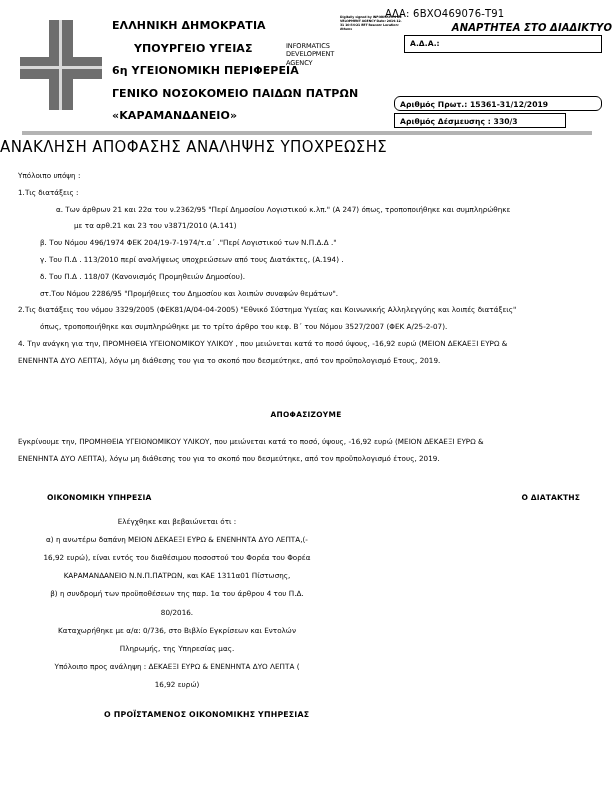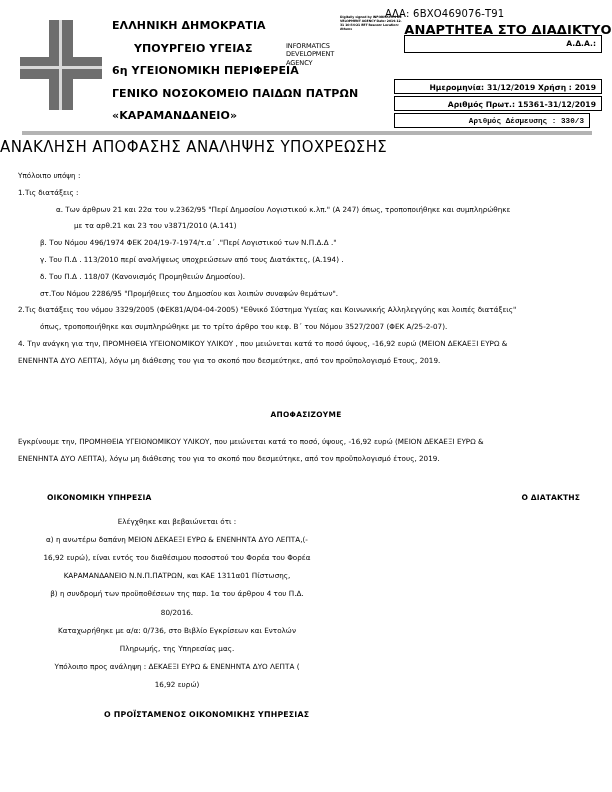--- a/index.html
+++ b/index.html
@@ -102,43 +102,43 @@
     width: 208px;
     font-size: 10px;
     letter-spacing: 0.2px;
     white-space: nowrap;
   }
   .anartitea {
     position: absolute;
     left: 404px;
     top: 22px;
     width: 208px;
-    text-align: center;
-    font-size: 13px;
+    text-align: right;
+    font-size: 10px;
     font-weight: bold;
     letter-spacing: 0.1px;
     white-space: nowrap;
+    font-style: italic;
   }
 
   .hdr-box {
     position: absolute;
     box-sizing: border-box;
     border: 1px solid #000;
     background: #fff;
     font-size: 7.6px;
     font-weight: bold;
     padding: 3px 5px 0 5px;
     white-space: nowrap;
     letter-spacing: 0.05px;
-    text-align: right;
   }
   .box-ada    { left: 404px; top: 35px;  width: 198px; height: 18px; }
   .box-date   { left: 394px; top: 79px;  width: 208px; height: 15px; }
-  .box-proto  { left: 394px; top: 96px;  width: 208px; height: 15px; }
-  .box-commit { left: 394px; top: 113px; width: 196px; height: 15px; font-family: Liberation Mono, monospace; }
+  .box-proto  { left: 394px; top: 96px;  width: 208px; height: 15px; border-radius: 6px; }
+  .box-commit { left: 394px; top: 113px; width: 172px; height: 15px; }
 
   .hrule {
     position: absolute;
     left: 22px;
     top: 131px;
     width: 570px;
     height: 4px;
     background: #b3b3b3;
   }
 
@@ -246,21 +246,20 @@
       <div class="line">«ΚΑΡΑΜΑΝΔΑΝΕΙΟ»</div>
     </div>
 
     <div class="ida-stamp">INFORMATICS DEVELOPMENT AGENCY</div>
     <div class="sig-stamp">Digitally signed by INFORMATICS DEVELOPMENT AGENCY Date: 2019.12.31 10:34:21 EET Reason: Location: Athens</div>
 
     <div class="ada-top">ΑΔΑ: 6ΒΧΟ469076-Τ91</div>
     <div class="anartitea">ΑΝΑΡΤΗΤΕΑ ΣΤΟ ΔΙΑΔΙΚΤΥΟ</div>
 
     <div class="hdr-box box-ada">Α.Δ.Α.:</div>
-    <div class="hdr-box box-date">Ημερομηνία: 31/12/2019 Χρήση : 2019</div>
     <div class="hdr-box box-proto">Αριθμός Πρωτ.: 15361-31/12/2019</div>
     <div class="hdr-box box-commit">Αριθμός Δέσμευσης : 330/3</div>
 
     <div class="hrule"></div>
   </div>
 
   <div class="doc-title">ΑΝΑΚΛΗΣΗ ΑΠΟΦΑΣΗΣ ΑΝΑΛΗΨΗΣ ΥΠΟΧΡΕΩΣΗΣ</div>
 
   <div class="body-area">
 

